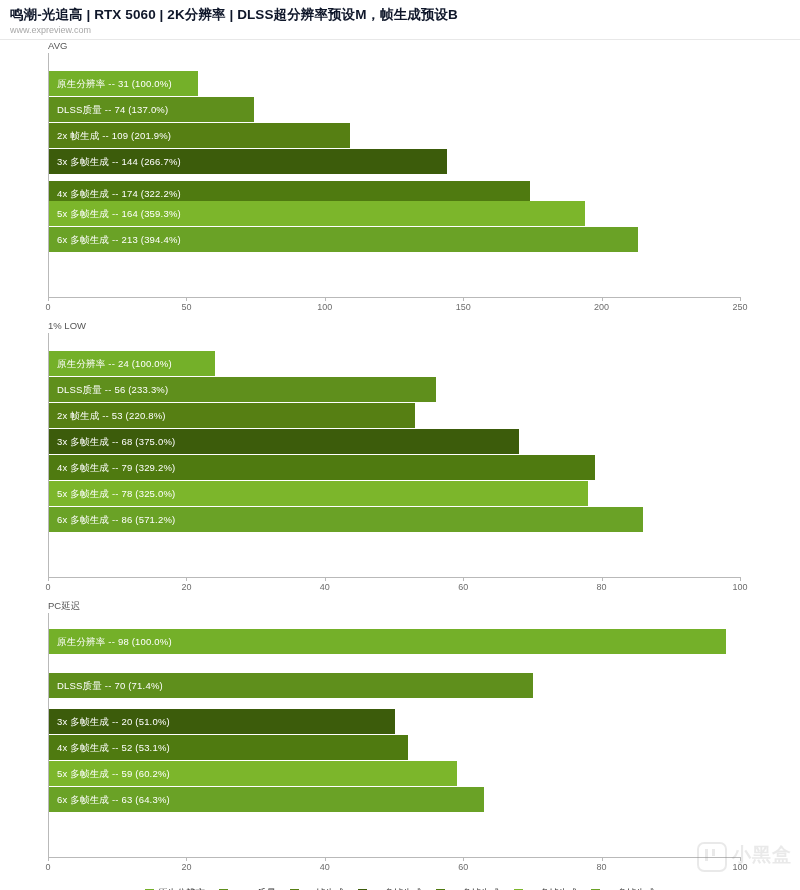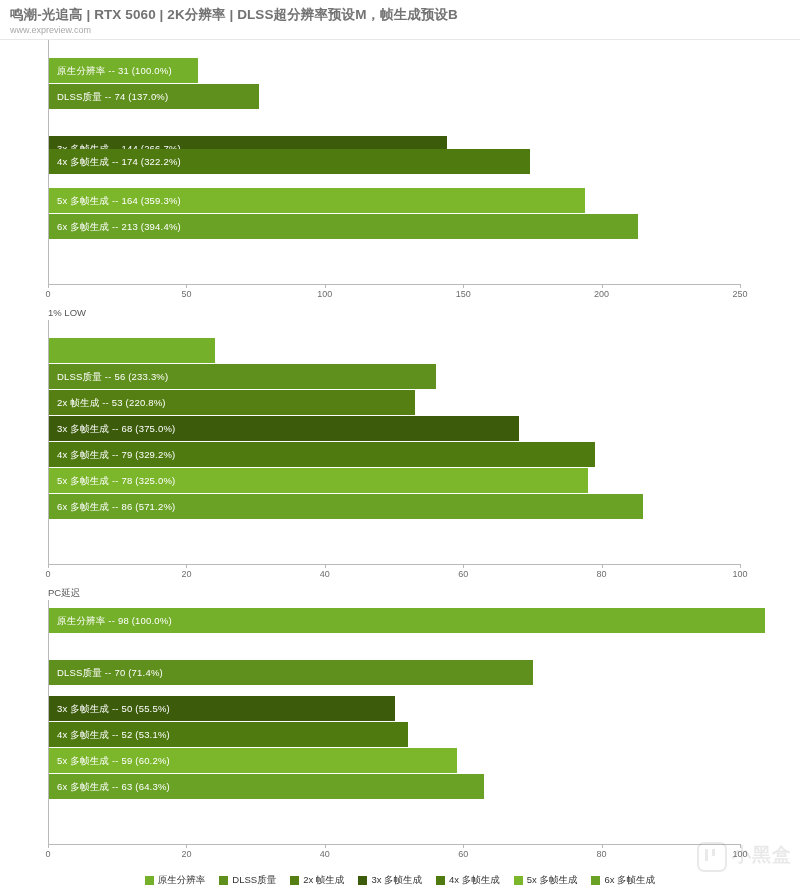--- a/index.html
+++ b/index.html
@@ -16,21 +16,21 @@
     overflow: hidden;
   }
 
   
   .header {
     padding: 6px 10px 0 10px;
   }
   .header-title {
     font-size: 13.5px;
     font-weight: bold;
-    color: #737373;
+    color: #0f172a;
     letter-spacing: 0.1px;
     line-height: 17px;
     white-space: nowrap;
   }
   .header-url {
     font-size: 9px;
     color: #a8a8a8;
     margin-top: 2px;
     line-height: 11px;
   }
@@ -185,35 +185,40 @@
 <body>
 
 <div class="header">
   <div class="header-title">鸣潮-光追高 | RTX 5060 | 2K分辨率 | DLSS超分辨率预设M，帧生成预设B</div>
   <div class="header-url">www.expreview.com</div>
 </div>
 <div class="header-rule"></div>
 
 <div id="charts">
     <div class="panel">
+      <div class="panel-title">AVG</div>
       <div class="plot">
         <div class="plot-inner">
           <div class="bar-row" style="top: 18px;">
             <div class="bar" style="width: 21.6%; background: rgb(116, 176, 41);"></div>
             <div class="bar-label">原生分辨率  --  31 (100.0%)</div>
           </div>
-          <div class="bar-row" style="top: 44px; padding-left: 20px;">
+          <div class="bar-row" style="top: 44px;">
             <div class="bar" style="width: 29.6%; background: rgb(95, 143, 28);"></div>
             <div class="bar-label">DLSS质量  --  74 (137.0%)</div>
+          </div>
+          <div class="bar-row" style="top: 70px;">
+            <div class="bar" style="width: 43.6%; background: rgb(86, 127, 19);"></div>
+            <div class="bar-label">2x 帧生成  --  109 (201.9%)</div>
           </div>
           <div class="bar-row" style="top: 96px;">
             <div class="bar" style="width: 57.6%; background: rgb(60, 92, 11);"></div>
             <div class="bar-label">3x 多帧生成  --  144 (266.7%)</div>
           </div>
-          <div class="bar-row" style="top: 109px;">
+          <div class="bar-row" style="top: 128px;">
             <div class="bar" style="width: 69.6%; background: rgb(79, 122, 16);"></div>
             <div class="bar-label">4x 多帧生成  --  174 (322.2%)</div>
           </div>
           <div class="bar-row" style="top: 148px;">
             <div class="bar" style="width: 77.6%; background: rgb(124, 182, 43);"></div>
             <div class="bar-label">5x 多帧生成  --  164 (359.3%)</div>
           </div>
           <div class="bar-row" style="top: 174px;">
             <div class="bar" style="width: 85.2%; background: rgb(106, 162, 38);"></div>
             <div class="bar-label">6x 多帧生成  --  213 (394.4%)</div>
@@ -246,20 +251,21 @@
           <div class="tick-label">250</div>
         </div>
       </div>
     </div>
     <div class="panel">
       <div class="panel-title">1% LOW</div>
       <div class="plot">
         <div class="plot-inner">
           <div class="bar-row" style="top: 18px;">
             <div class="bar" style="width: 24%; background: rgb(116, 176, 41);"></div>
+            <div class="bar-label">原生分辨率  --  24 (100.0%)</div>
           </div>
           <div class="bar-row" style="top: 44px;">
             <div class="bar" style="width: 56%; background: rgb(95, 143, 28);"></div>
             <div class="bar-label">DLSS质量  --  56 (233.3%)</div>
           </div>
           <div class="bar-row" style="top: 70px;">
             <div class="bar" style="width: 53%; background: rgb(86, 127, 19);"></div>
             <div class="bar-label">2x 帧生成  --  53 (220.8%)</div>
           </div>
           <div class="bar-row" style="top: 96px;">
@@ -304,31 +310,31 @@
         <div class="tick" style="left: 100%;">
           <div class="tick-mark"></div>
           <div class="tick-label">100</div>
         </div>
       </div>
     </div>
     <div class="panel">
       <div class="panel-title">PC延迟</div>
       <div class="plot">
         <div class="plot-inner">
-          <div class="bar-row" style="top: 8px; padding-left: 40px;">
+          <div class="bar-row" style="top: 16px;">
             <div class="bar" style="width: 98%; background: rgb(116, 176, 41);"></div>
             <div class="bar-label">原生分辨率  --  98 (100.0%)</div>
           </div>
           <div class="bar-row" style="top: 60px;">
             <div class="bar" style="width: 70%; background: rgb(95, 143, 28);"></div>
             <div class="bar-label">DLSS质量  --  70 (71.4%)</div>
           </div>
           <div class="bar-row" style="top: 96px;">
             <div class="bar" style="width: 50%; background: rgb(60, 92, 11);"></div>
-            <div class="bar-label">3x 多帧生成  --  50 (55.5%)</div>
+            <div class="bar-label">3x 多帧生成  --  20 (51.0%)</div>
           </div>
           <div class="bar-row" style="top: 122px;">
             <div class="bar" style="width: 52%; background: rgb(79, 122, 16);"></div>
             <div class="bar-label">4x 多帧生成  --  52 (53.1%)</div>
           </div>
           <div class="bar-row" style="top: 148px;">
             <div class="bar" style="width: 59%; background: rgb(124, 182, 43);"></div>
             <div class="bar-label">5x 多帧生成  --  59 (60.2%)</div>
           </div>
           <div class="bar-row" style="top: 174px;">

